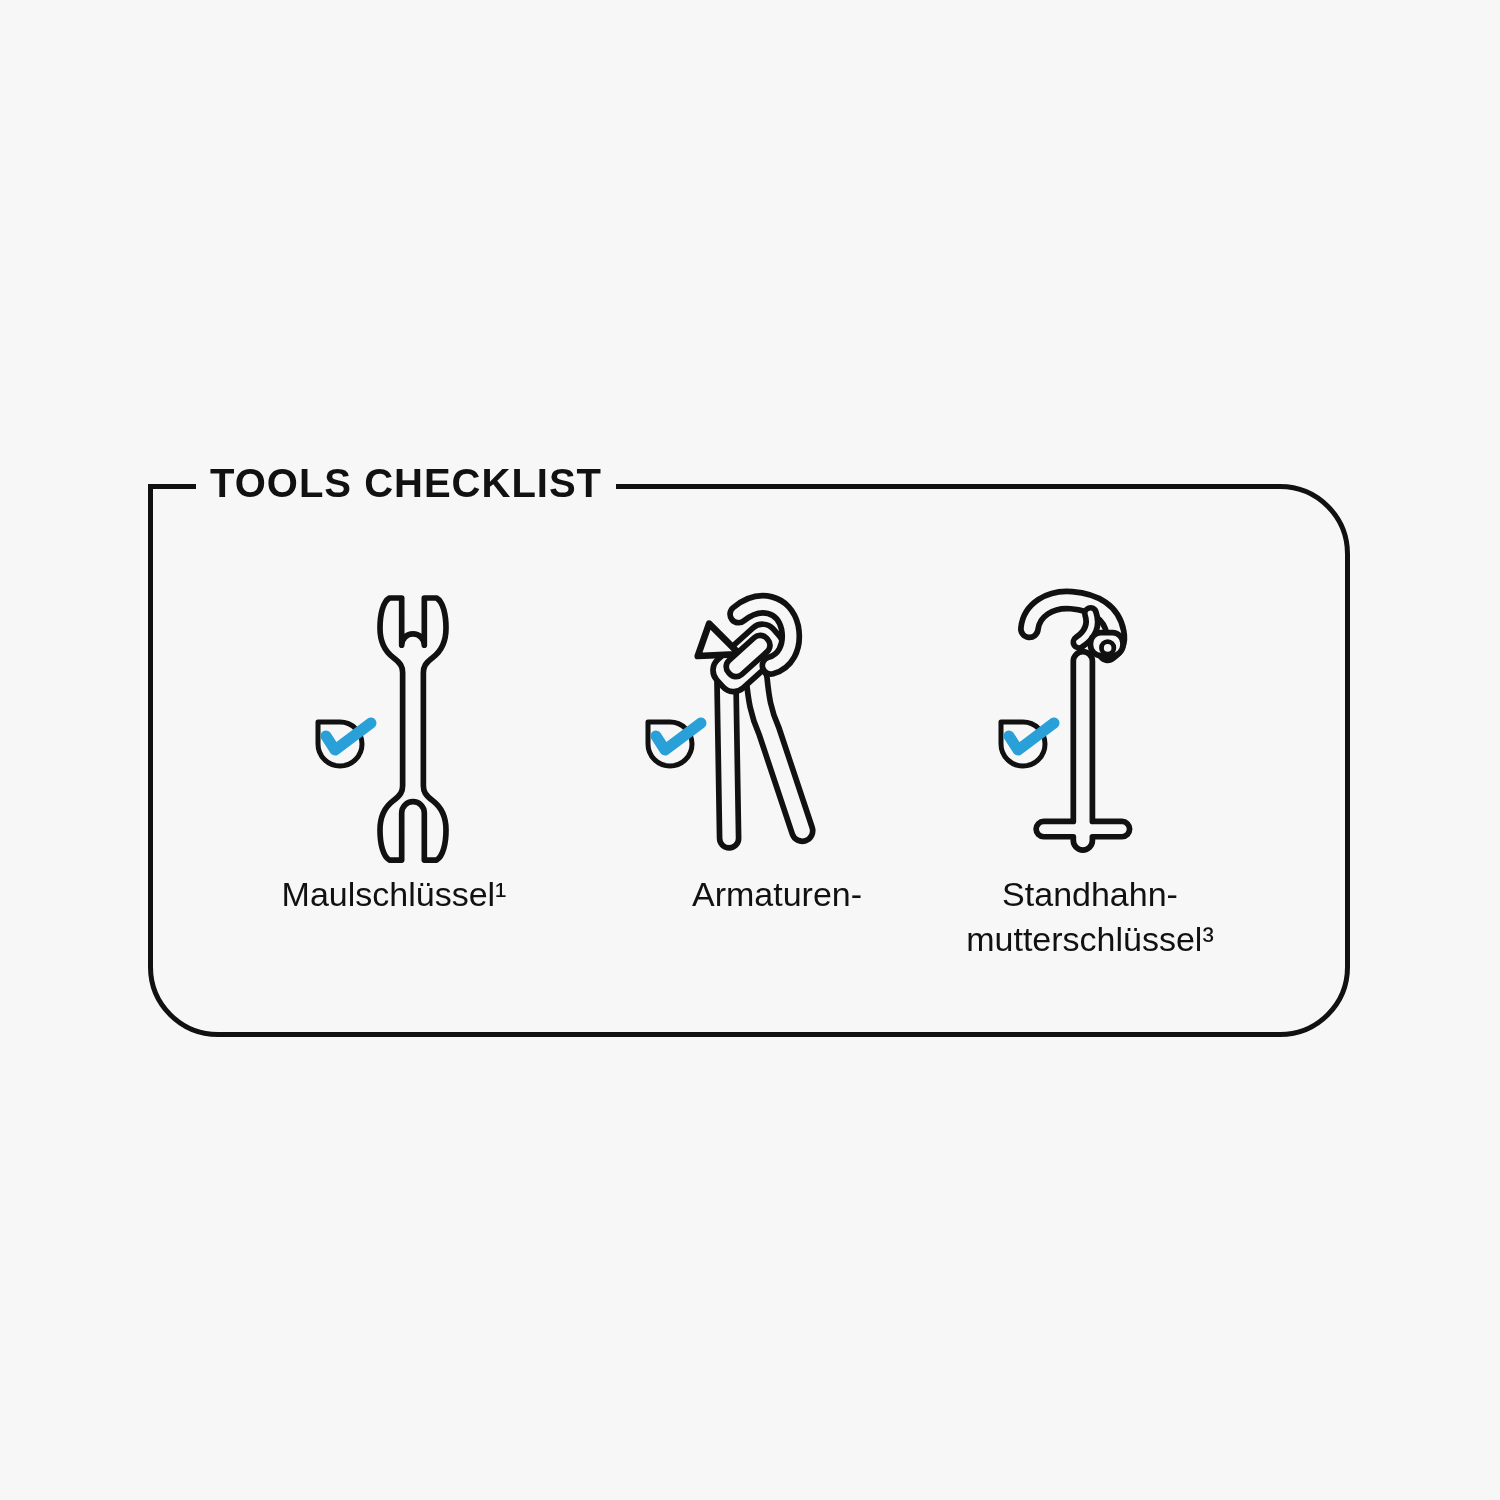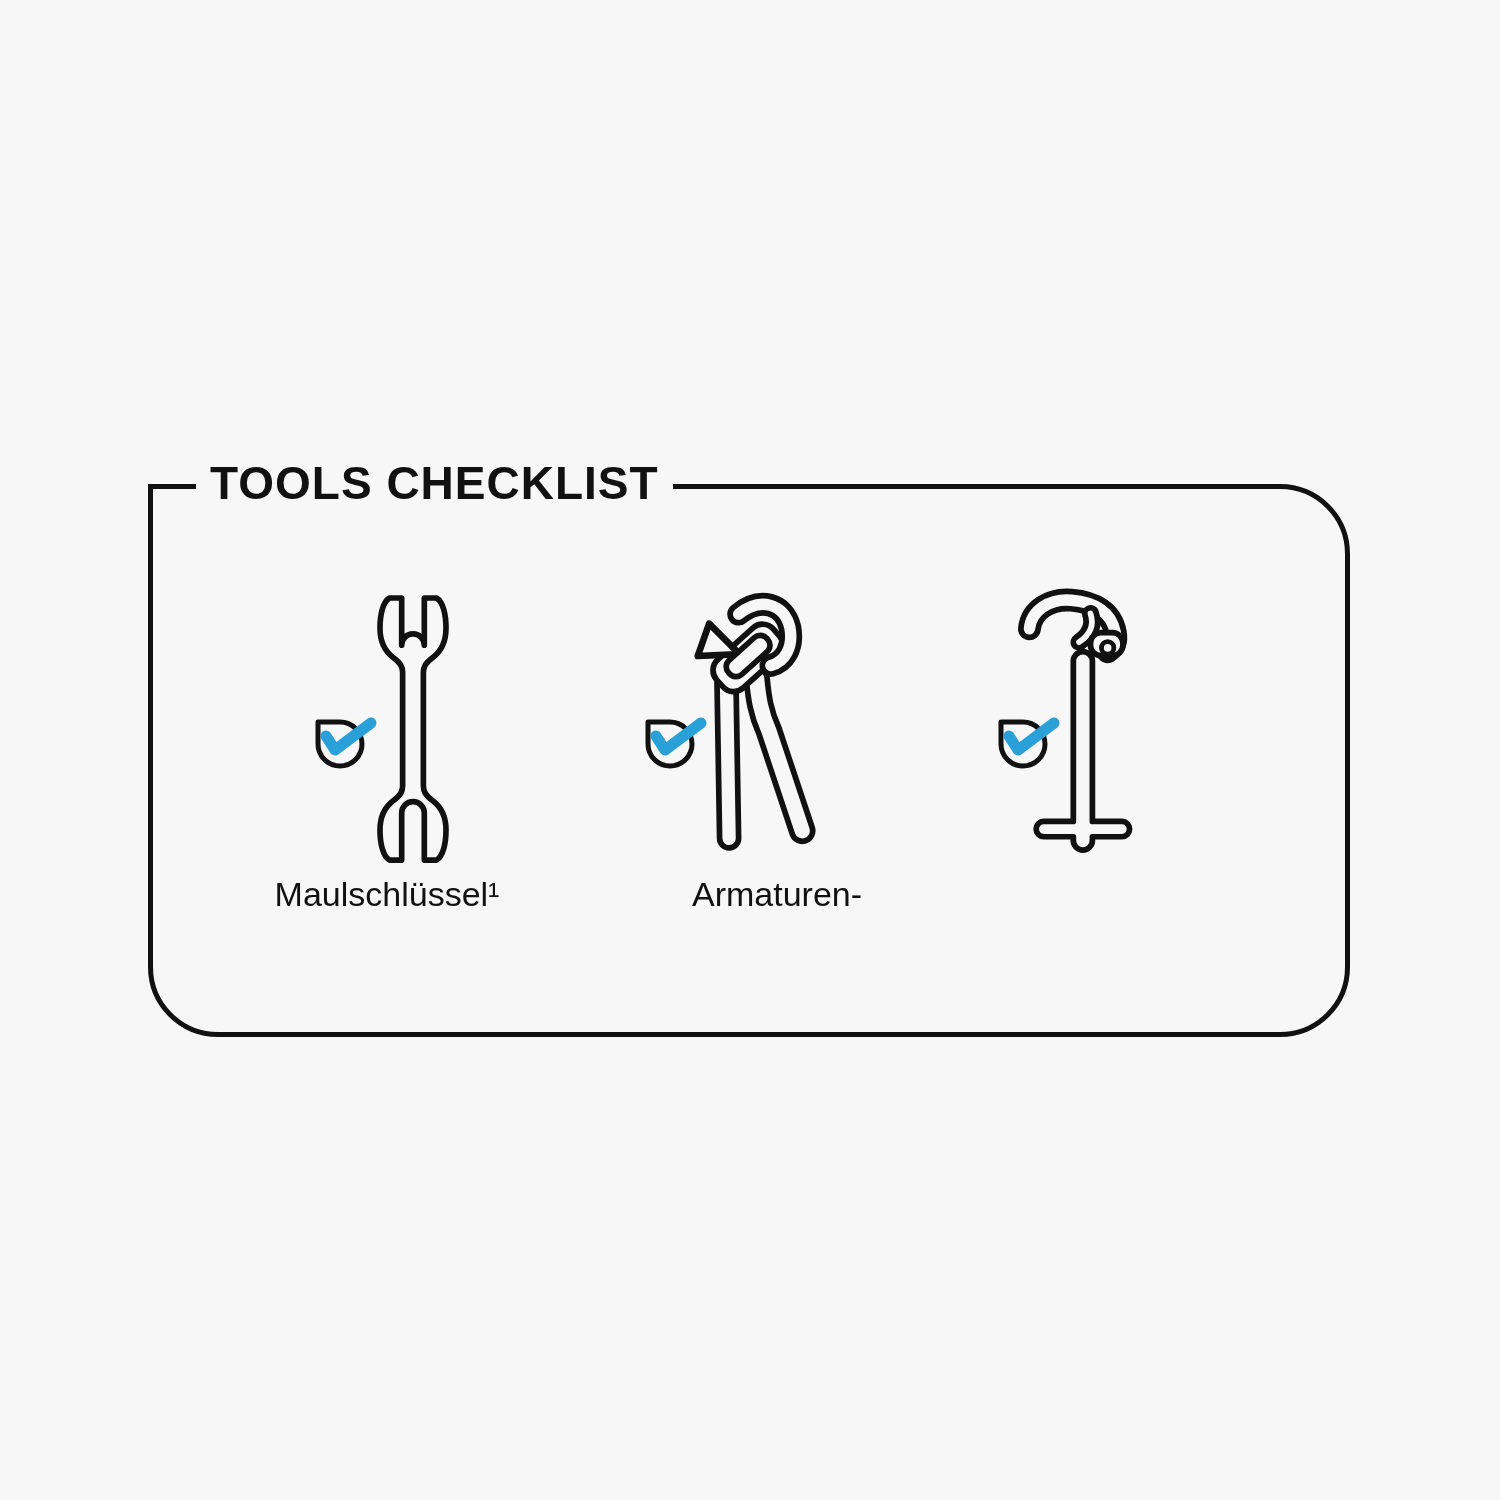--- a/index.html
+++ b/index.html
@@ -17,21 +17,21 @@
     position:absolute;left:148px;top:484px;width:1192px;height:543px;
     border:5px solid var(--ink);
     border-radius:0 70px 70px 70px;
   }
   .header{
     position:absolute;left:196px;top:450px;z-index:2;
     display:flex;align-items:baseline;gap:14px;
     background:var(--bg);padding:0 14px;height:66px;
   }
   .title{
-    font-weight:bold;font-size:46px;letter-spacing:1px;line-height:66px;white-space:nowrap;
+    font-weight:bold;font-size:40px;letter-spacing:1px;line-height:66px;white-space:nowrap;
   }
   .subtitle{
     font-weight:400;font-size:34px;white-space:nowrap;
   }
   .tool-icon{position:absolute;}
   .badge{position:absolute;}
   .tool-label{
     position:absolute;top:872px;width:320px;text-align:center;
     font-size:34px;line-height:45px;color:var(--ink);
   }
@@ -118,21 +118,25 @@
   <svg class="badge" style="left:646px;top:716px" width="62" height="56" viewBox="0 0 62 56">
     <path class="ink" stroke-width="5" d="M 2 6 L 24 6 A 22 22 0 1 1 2 28 Z"></path>
     <path fill="none" stroke="var(--check-blue)" stroke-width="11" stroke-linecap="round" stroke-linejoin="round" d="M 10 20 L 19 34 L 55 7"></path>
   </svg>
 
   <svg class="badge" style="left:999px;top:716px" width="62" height="56" viewBox="0 0 62 56">
     <path class="ink" stroke-width="5" d="M 2 6 L 24 6 A 22 22 0 1 1 2 28 Z"></path>
     <path fill="none" stroke="var(--check-blue)" stroke-width="11" stroke-linecap="round" stroke-linejoin="round" d="M 10 20 L 19 34 L 55 7"></path>
   </svg>
 
-  <div class="tool-label" style="left:227px">
+  <div class="tool-label" style="left:234px">
     <span>Maulschlüssel¹</span>
     <span></span>
   </div>
   <div class="tool-label" style="left:617px">
     <span>Armaturen-</span>
   </div>
+  <div class="tool-label" style="left:930px">
+    <span>Standhahn-</span>
+    <span>mutterschlüssel³</span>
+  </div>
 
 </div>
 
 </body></html>

